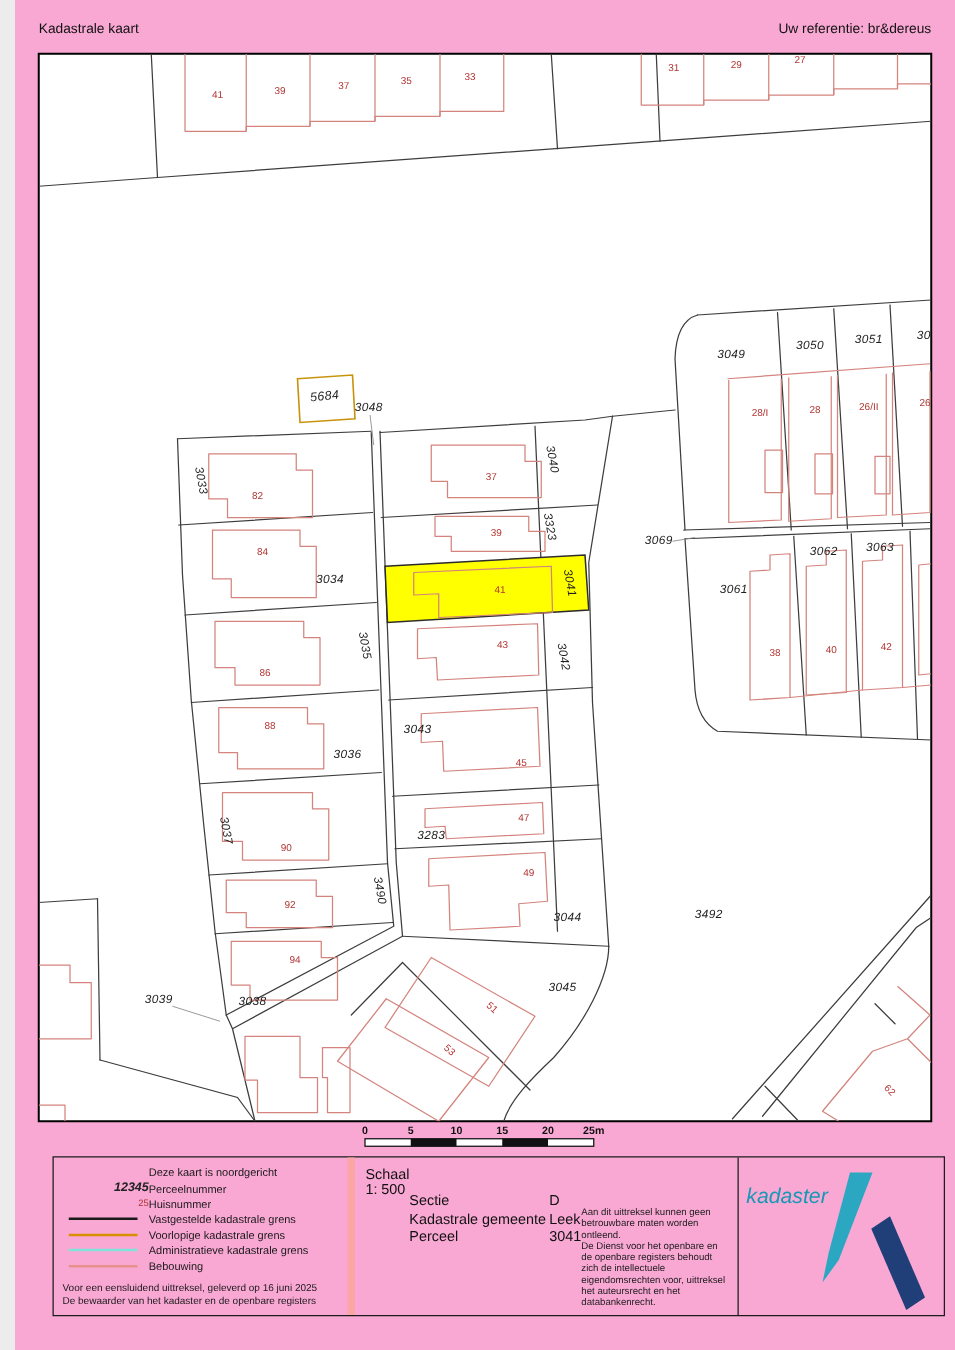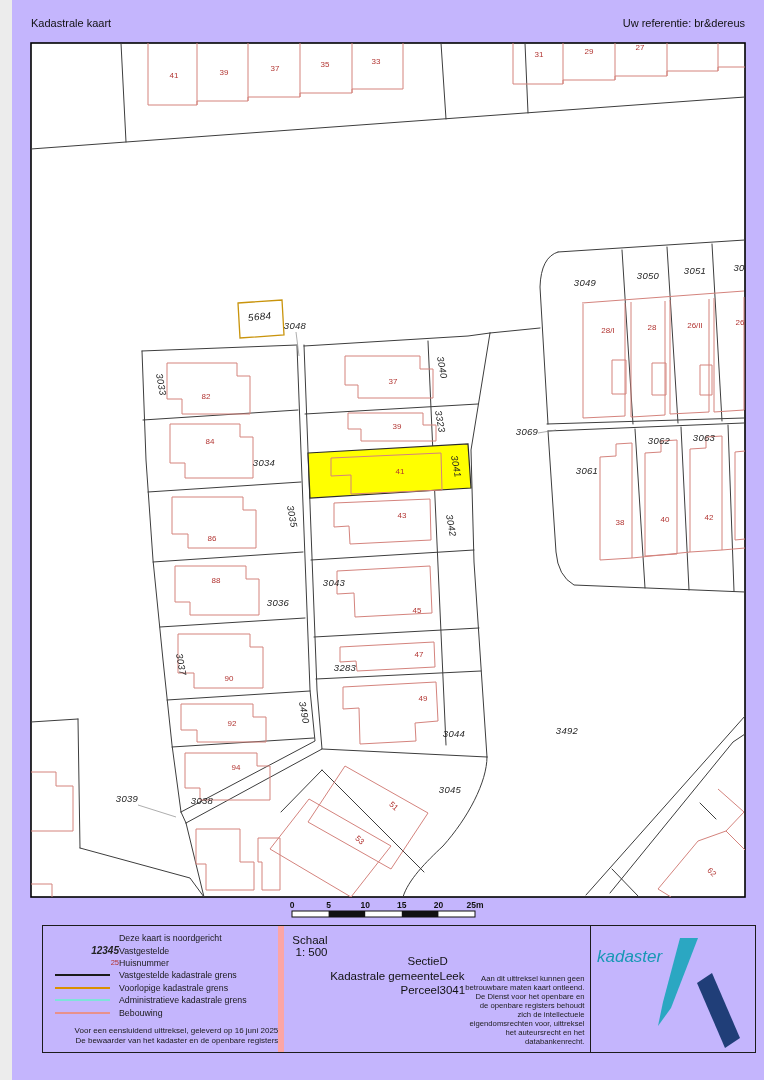--- a/index.html
+++ b/index.html
@@ -1,17 +1,17 @@
 <!DOCTYPE html>
 <html><head>
 <meta charset="utf-8">
 <style>
   html,body{margin:0;padding:0;background:#fff;}
-  #page{position:relative;width:764px;height:1080px;background:#c4b5fd;overflow:hidden;
-        font-family:"Liberation Sans",sans-serif;color:#111;text-align:right;}
+  #page{position:relative;width:764px;height:1080px;background:#f9a8d4;overflow:hidden;
+        font-family:"Liberation Sans",sans-serif;color:#111;}
   #left-strip{position:absolute;left:0;top:0;width:12px;height:1080px;background:#ececec;}
   
   #header{position:absolute;left:0;top:0;width:764px;height:40px;}
   #header-title{position:absolute;left:31px;top:17px;font-size:11px;}
   #header-ref{position:absolute;right:19px;top:17px;font-size:11px;}
   
   #map-svg{position:absolute;left:0;top:0;}
   #map-svg text{font-family:"Liberation Sans",sans-serif;}
   .parcel-label{font-style:italic;fill:#1f1f1f;font-size:9.5px;text-anchor:middle;letter-spacing:.3px;}
   .house-number{fill:#b23532;font-size:8px;text-anchor:middle;}
@@ -256,21 +256,21 @@
   <div id="footer-box">
     <div id="legend-col" class="fcol">
       <div class="lg-row">
         <span class="lg-sample"></span>
         <span class="lg-label">Deze kaart is noordgericht</span>
       </div>
       <div class="lg-row">
         <span class="lg-sample">
             <span class="lg-parcelnr">12345</span>
           </span>
-        <span class="lg-label">Vastgestelde</span>
+        <span class="lg-label">Perceelnummer</span>
       </div>
       <div class="lg-row">
         <span class="lg-sample">
             <span class="lg-huisnr">25</span>
           </span>
         <span class="lg-label">Huisnummer</span>
       </div>
       <div class="lg-row">
         <span class="lg-sample">
             <span class="lg-line" style="background: rgb(26, 26, 26);"></span>
@@ -311,21 +311,21 @@
         <div class="info-row">
           <span class="info-label">Kadastrale gemeente</span>
           <span class="info-value">Leek</span>
         </div>
         <div class="info-row">
           <span class="info-label">Perceel</span>
           <span class="info-value">3041</span>
         </div>
       </div>
       <div id="info-disclaimer">
-        <div>Aan dit uittreksel kunnen geen betrouwbare maten kaart ontleend.</div>
+        <div>Aan dit uittreksel kunnen geen betrouwbare maten worden ontleend.</div>
         <div>De Dienst voor het openbare en de openbare registers behoudt zich de intellectuele</div>
         <div>eigendomsrechten voor, uittreksel het auteursrecht en het databankenrecht.</div>
       </div>
     </div>
 
     <div id="logo-col" class="fcol">
       <svg width="165" height="125" viewBox="0 0 165 125">
         <text id="kadaster-word" x="6" y="36" fill="#1798b5">kadaster</text>
         <polygon points="89,12 107,12 80,82 67,100 72,76" fill="#2ba7c2"></polygon>
         <polygon points="106,57 121,47 149,112 134,122" fill="#203e78"></polygon>

